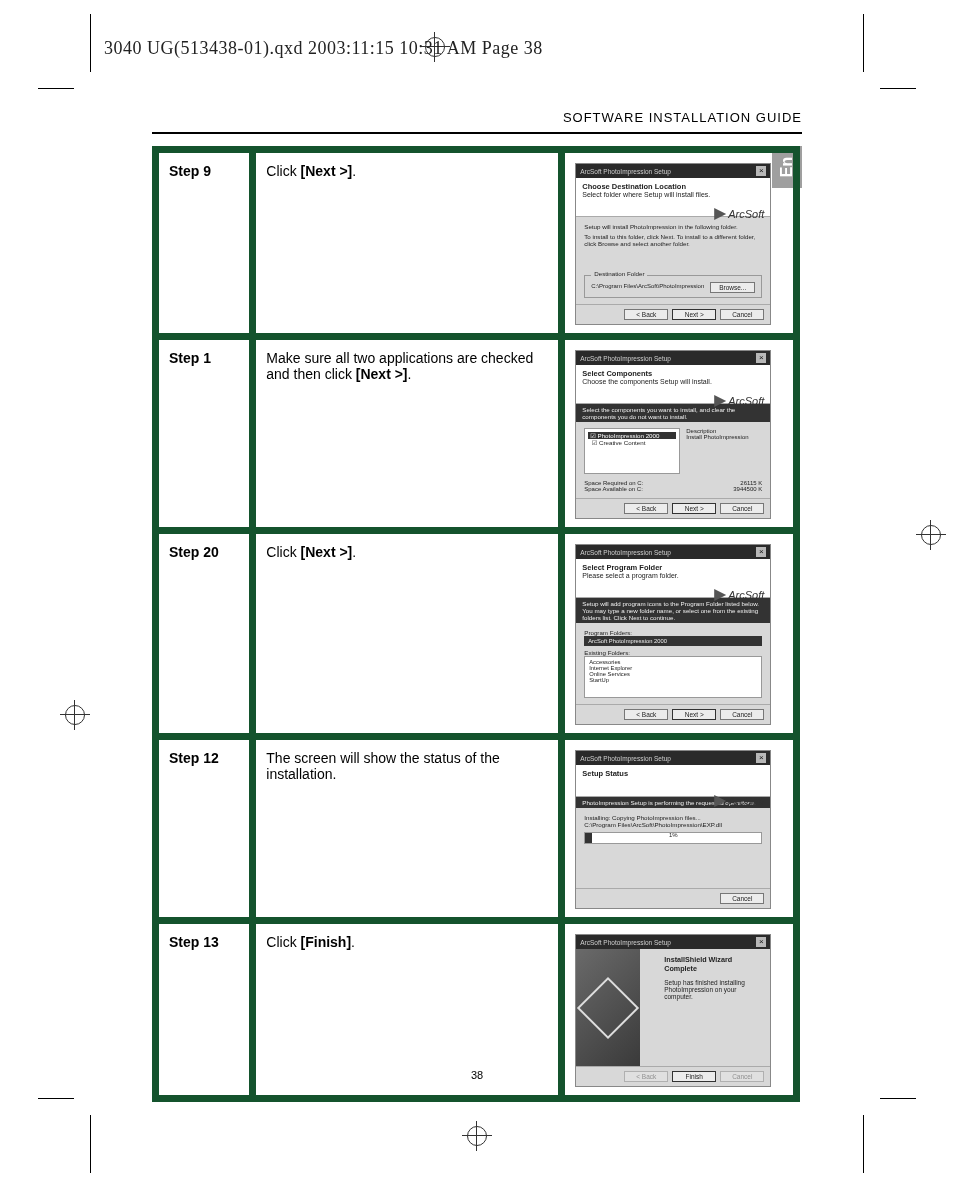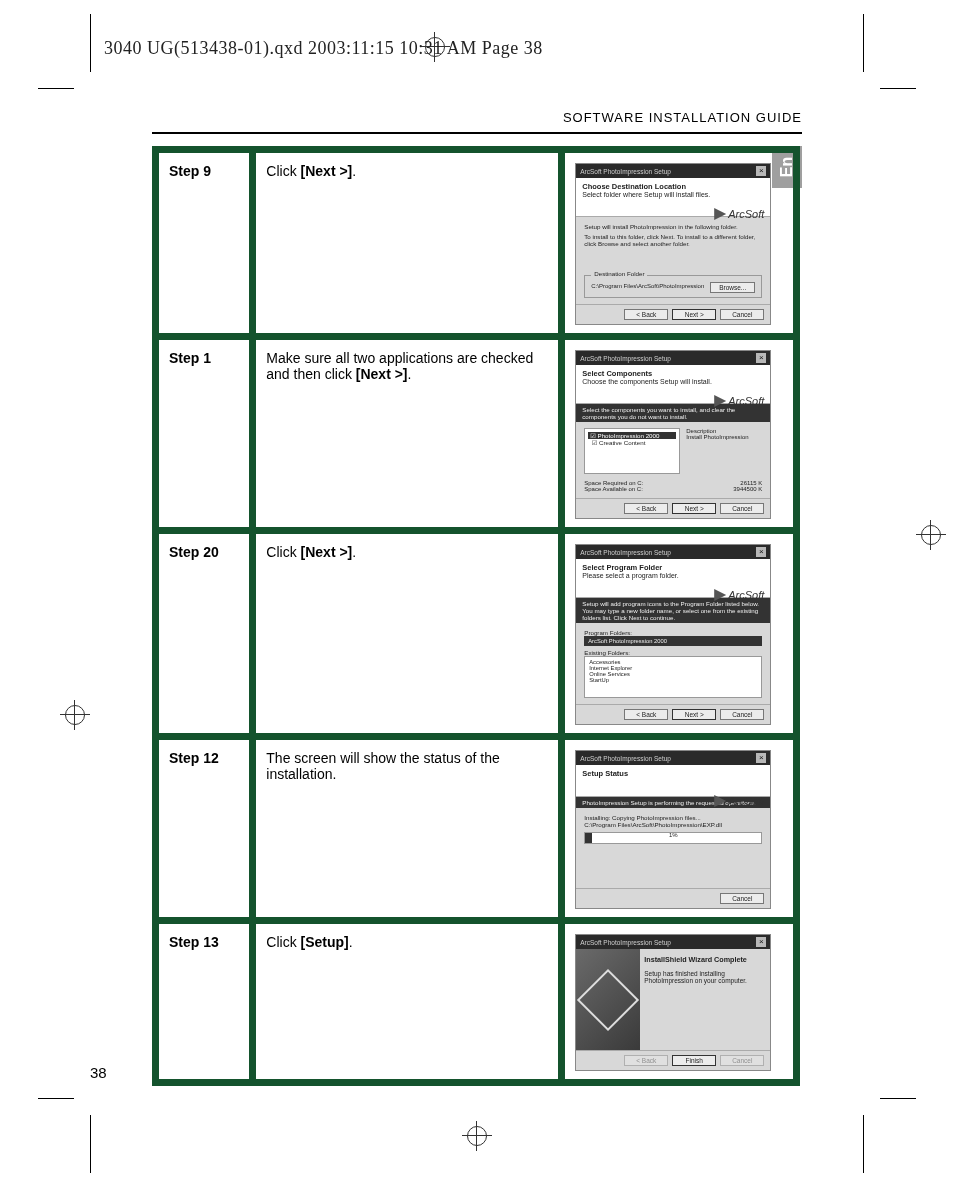--- a/index.html
+++ b/index.html
@@ -115,22 +115,22 @@
   td.step-col { width: 78px; font-weight: bold; }
   td.body-col { width: 322px; }
   td.img-col  { width: 210px; padding: 6px; position: relative; }
 
   .instr-bold { font-weight: bold; text-align: right; }
 
   .page-num {
     position: absolute;
     left: 0; right: 0;
     bottom: 18px;
-    text-align: left;
-    font-size: 15px;
+    text-align: center;
+    font-size: 11px;
   }
 
   
   .win {
     width: 194px;
     border: 1px solid #888;
     background: #d8d8d8;
     font-size: 6px;
     color: #222;
     position: relative;
@@ -250,21 +250,21 @@
     width: 64px;
     background: linear-gradient(135deg,#6a6a6a,#3a3a3a);
     display:flex; align-items:center; justify-content:center;
     color:#eee; font-size:18px;
   }
   .finishwin .sideart .inner {
     width:40px;height:40px; border:2px solid #ddd; transform:rotate(45deg);
     position:relative;
   }
   .finishwin .rightpane {
-    flex:1; background:#d8d8d8; padding:6px 4px;
+    flex:1; background:#d8d8d8; padding:6px 24px;
     font-size:6.5px;
   }
   .finishwin .rightpane b { font-size:7.2px; }
   .h-space { height: 18px; }
   .row-spacer { min-height: 96px; }
 </style>
 </head>
 <body>
 
 <div class="crop-top left"></div>
@@ -453,21 +453,21 @@
           <div class="btnbar">
             <span class="wbtn">Cancel</span>
           </div>
         </div>
       </td>
     </tr>
 
     <tr>
       <td class="step-col">Step 13</td>
       <td class="body-col">
-        <span>Click </span><span class="instr-bold">[Setup]</span><span>.</span>
+        <span>Click </span><span class="instr-bold">[Finish]</span><span>.</span>
         <div class="row-spacer"></div>
       </td>
       <td class="img-col">
         <div class="win" style="padding:0;">
           <div class="titlebar">
             <span>ArcSoft PhotoImpression Setup</span>
             <span class="xbtn">×</span>
           </div>
           <div class="finishwin">
             <div class="sideart">

